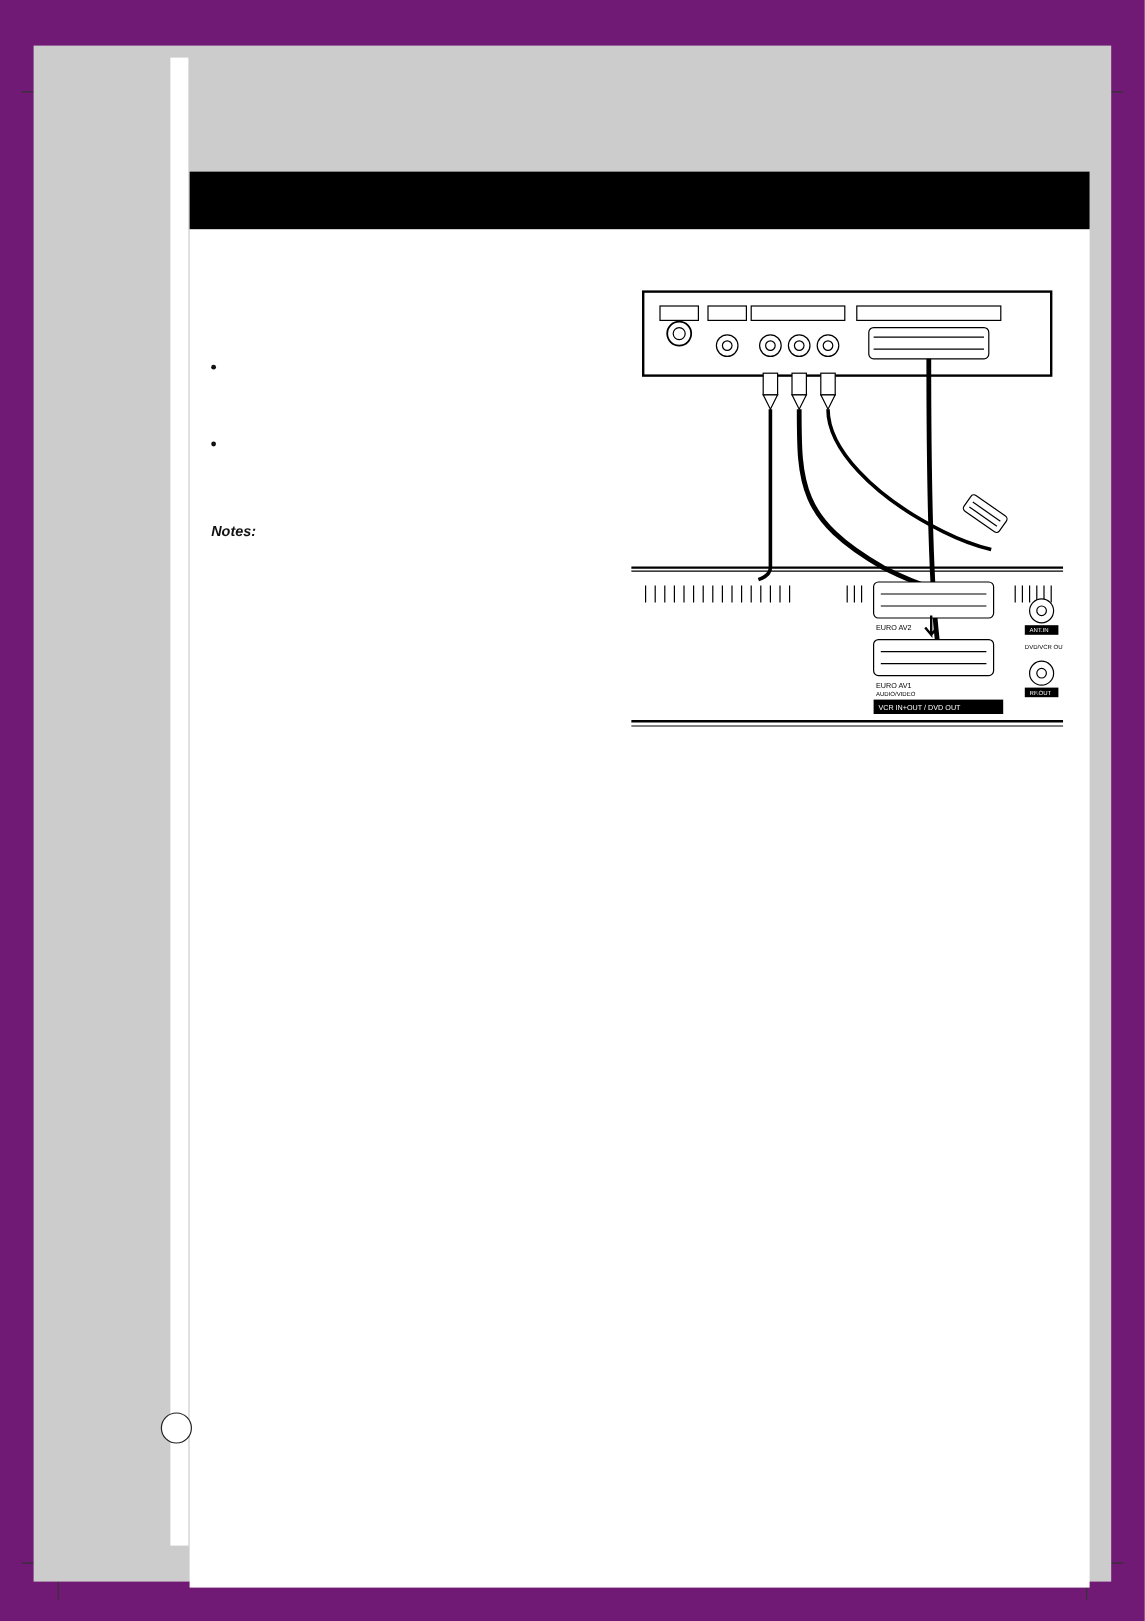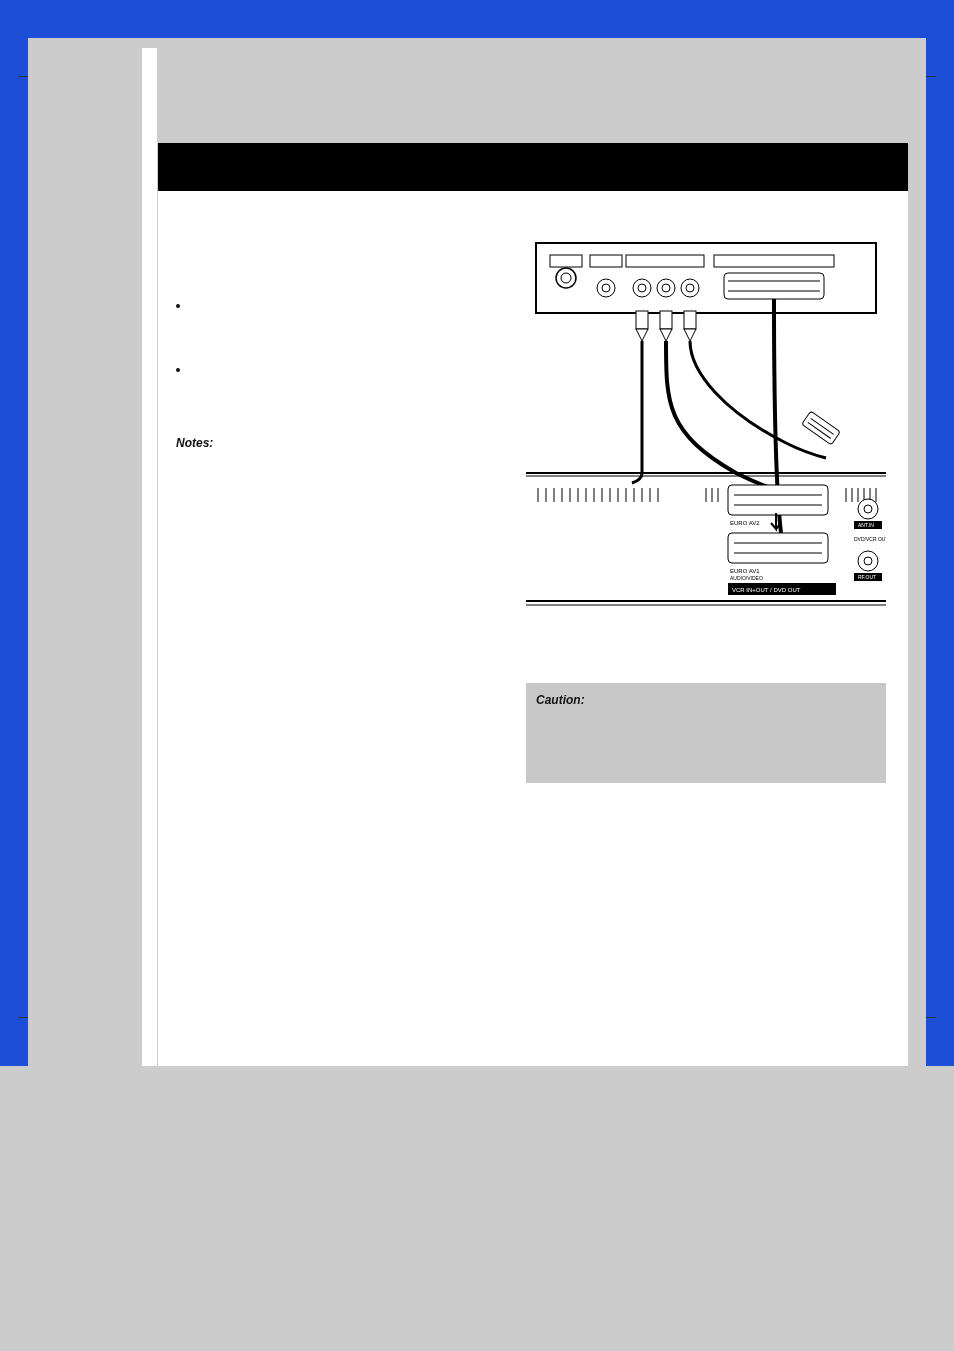--- a/index.html
+++ b/index.html
@@ -1,16 +1,16 @@
 <!DOCTYPE html>
 <html><head>
 <meta charset="utf-8">
 <style>
   html,body{margin:0;padding:0;background:#ccc;font-family:Arial,Helvetica,sans-serif;font-size:12px;color:#111}
-  .page{position:relative;width:954px;height:1066px;margin:0 auto;background:#1d4ed8}
+  .page{position:relative;width:954px;height:1351px;margin:0 auto;background:#701a75}
   .sheet{position:absolute;left:28px;top:38px;width:898px;height:1280px;background:#ccc}
   .left-col{position:absolute;left:114px;top:10px;width:15px;height:1240px;background:#fff}
   .main{position:absolute;left:130px;top:105px;width:750px;height:1180px;background:#fff}
   .edge{position:absolute;width:30px;height:30px}
   .etl{left:18px;top:46px;border-right:1px solid #333;border-bottom:1px solid #333}
   .etr{right:18px;top:46px;border-left:1px solid #333;border-bottom:1px solid #333}
   .ebl{left:18px;bottom:18px;border-right:1px solid #333;border-top:1px solid #333}
   .ebr{right:18px;bottom:18px;border-left:1px solid #333;border-top:1px solid #333}
   .blacktab{position:absolute;left:130px;top:105px;width:750px;height:48px;background:#000}
   .content-left{position:absolute;left:148px;top:260px;width:330px}
@@ -152,20 +152,16 @@
           <text x="332" y="346" font-size="5" fill="#fff" font-family="Arial">RF.OUT</text>
         </g>
 
         <path d="M250 280 L250 296 L245 290 M250 296 L255 290" fill="none" stroke="#000" stroke-width="2"></path>
 
         <line x1="0" y1="368" x2="360" y2="368" stroke="#000" stroke-width="2"></line>
         <line x1="0" y1="372" x2="360" y2="372" stroke="#000" stroke-width="1"></line>
       </svg>
     </div>
 
-    <div class="caution-box">
-      <span class="lbl">Caution:</span>
-      <span></span>
-    </div>
 
     <div class="pagenum"> </div>
   </div>
 </div>
 
 </body></html>

